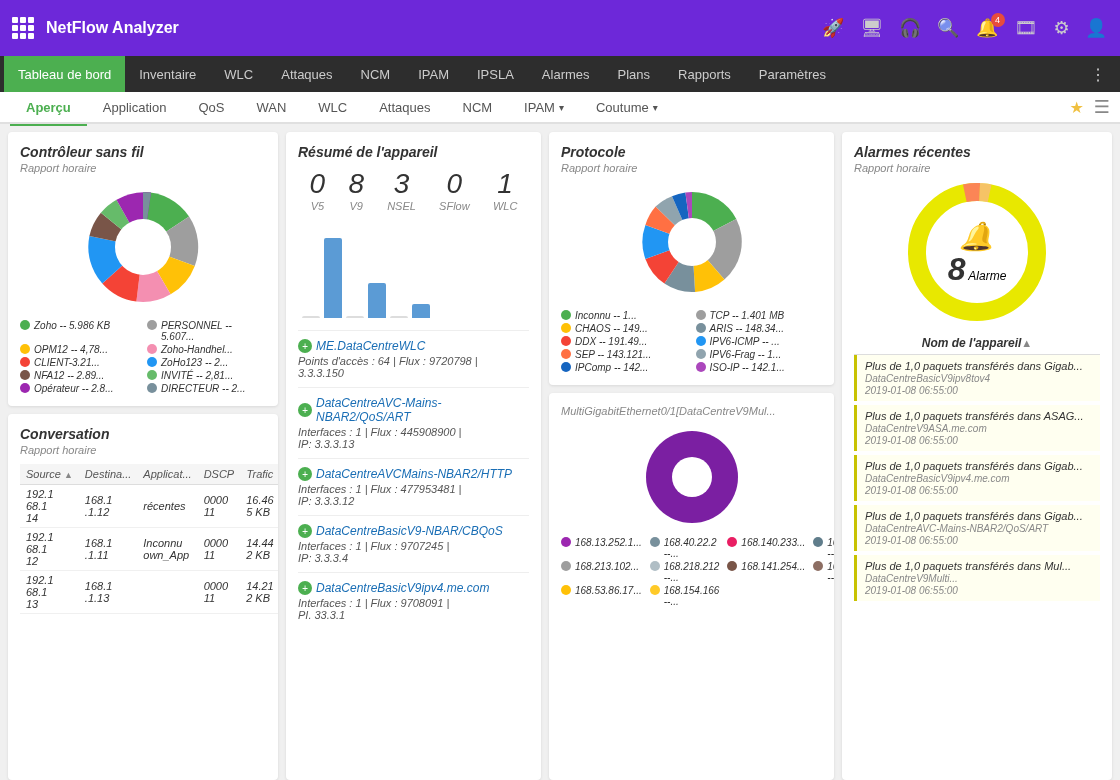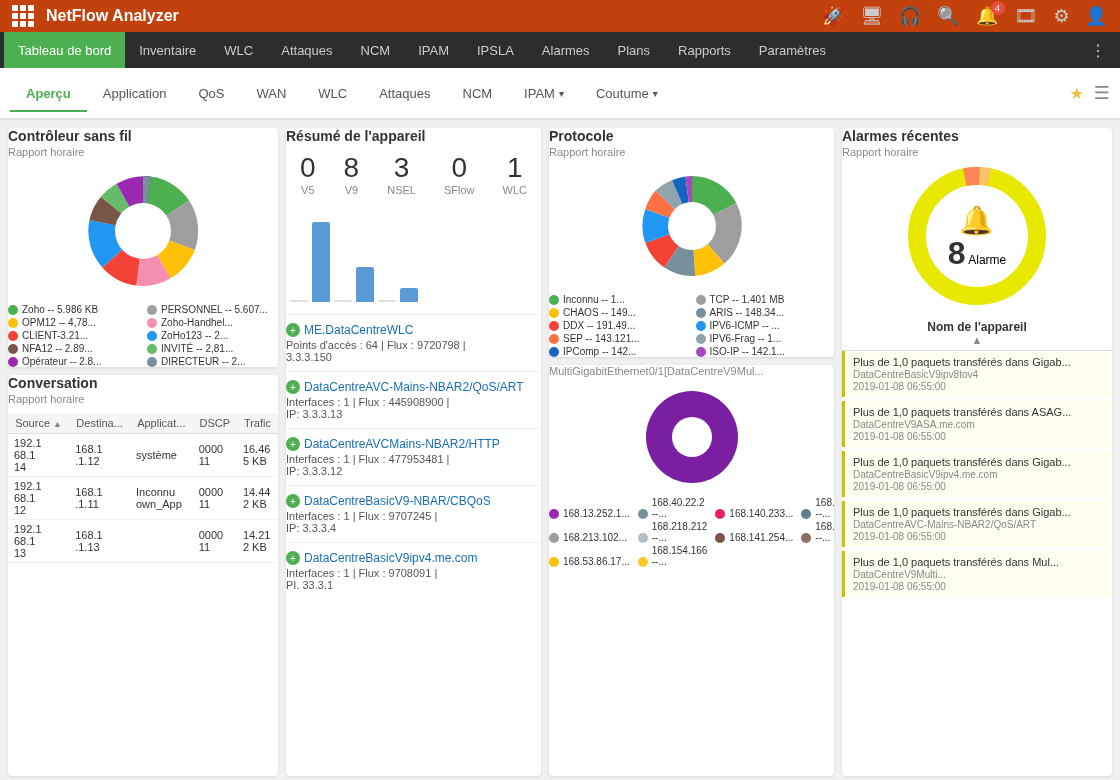--- a/index.html
+++ b/index.html
@@ -1,54 +1,54 @@
 <!DOCTYPE html>
 <html><head>
   <meta charset="utf-8">
   <style>
     * { box-sizing: border-box; margin: 0; padding: 0; }
     body { font-family: Arial, sans-serif; font-size: 12px; background: #f0f0f0; color: #333; width: 1120px; height: 780px; overflow: hidden; }
 
     
-    .top-bar { background: #c2410c; display: flex; align-items: center; height: 32px; padding: 0 12px; gap: 12px; }
+    .top-bar { background: #6d28d9; display: flex; align-items: center; height: 56px; padding: 0 12px; gap: 12px; }
     .top-bar-logo { color: #fff; font-size: 16px; font-weight: bold; display: flex; align-items: center; gap: 8px; }
     .grid-icon { display: inline-grid; grid-template-columns: repeat(3,6px); gap: 2px; }
     .grid-icon span { width: 6px; height: 6px; background: #fff; display: block; border-radius: 1px; }
     .top-bar-right { margin-left: auto; display: flex; align-items: center; gap: 16px; }
     .top-bar-right .icon-btn { color: #ccc; font-size: 18px; cursor: pointer; position: relative; }
     .notif-badge { position: absolute; top: -4px; right: -6px; background: #e74c3c; color: #fff; border-radius: 50%; font-size: 9px; width: 14px; height: 14px; display: flex; align-items: center; justify-content: center; }
 
     
     .main-nav { background: #2d2d2d; display: flex; align-items: center; height: 36px; padding: 0 4px; }
     .main-nav-item { color: #ccc; padding: 0 14px; height: 36px; display: flex; align-items: center; cursor: pointer; font-size: 13px; white-space: nowrap; }
     .main-nav-item.active { background: #4CAF50; color: #fff; }
     .main-nav-more { color: #ccc; margin-left: auto; padding: 0 10px; cursor: pointer; font-size: 16px; }
 
     
-    .sub-nav { background: #fff; display: flex; align-items: center; height: 52px; border-bottom: 2px solid #e0e0e0; padding: 0 10px; gap: 0; }
+    .sub-nav { background: #fff; display: flex; align-items: center; height: 32px; border-bottom: 2px solid #e0e0e0; padding: 0 10px; gap: 0; }
     .sub-nav-item { padding: 0 16px; height: 36px; display: flex; align-items: center; cursor: pointer; font-size: 13px; color: #555; border-bottom: 2px solid transparent; margin-bottom: -2px; white-space: nowrap; }
     .sub-nav-item.active { color: #4CAF50; border-bottom: 2px solid #4CAF50; font-weight: bold; }
     .sub-nav-right { margin-left: auto; display: flex; align-items: center; gap: 10px; }
     .sub-nav-right .icon-btn { color: #888; font-size: 16px; cursor: pointer; }
 
     
     .content { display: grid; grid-template-columns: 270px 1fr 285px 270px; gap: 8px; padding: 8px; height: calc(780px - 44px - 36px - 36px); overflow: hidden; }
 
     
-    .card { background: #fff; border-radius: 4px; box-shadow: 0 1px 3px rgba(0,0,0,0.1); overflow: hidden; }
+    .card { background: #fff; border-radius: 4px; box-shadow: 0 1px 3px rgba(0,0,0,0.1); padding: 12px; overflow: hidden; font-style: italic; }
     .card-title { font-size: 14px; font-weight: bold; color: #333; margin-bottom: 2px; }
     .card-subtitle { font-size: 11px; color: #888; margin-bottom: 8px; }
 
     
     .col { display: flex; flex-direction: column; gap: 8px; }
 
     
     .pie-container { display: flex; justify-content: center; margin: 8px 0; }
     .legend-grid { display: grid; grid-template-columns: 1fr 1fr; gap: 2px 8px; font-size: 10px; }
-    .legend-item { display: flex; align-items: flex-end; gap: 4px; }
+    .legend-item { display: flex; align-items: flex-start; gap: 4px; }
     .legend-dot { width: 10px; height: 10px; border-radius: 50%; flex-shrink: 0; }
 
     
     .device-stats { display: flex; justify-content: space-around; margin: 8px 0 16px; }
     .stat-item { text-align: center; }
     .stat-num { font-size: 28px; font-weight: 300; color: #333; }
     .stat-label { font-size: 11px; color: #888; }
 
     
     .bar-chart { display: flex; align-items: flex-end; gap: 4px; height: 90px; margin: 4px 0 12px; padding: 0 4px; }
@@ -72,21 +72,21 @@
     
     .alarm-gauge { display: flex; justify-content: center; align-items: center; margin: 8px 0; }
     .gauge-ring { position: relative; width: 140px; height: 140px; }
     .gauge-ring svg { position: absolute; top: 0; left: 0; }
     .gauge-center { position: absolute; top: 50%; left: 50%; transform: translate(-50%, -50%); text-align: center; }
     .gauge-icon { font-size: 28px; display: block; }
     .gauge-number { font-size: 32px; font-weight: bold; line-height: 1; }
     .gauge-label { font-size: 12px; color: #000000; }
 
     
-    .alarm-device-header { display: flex; align-items: center; justify-content: center; padding: 6px 0 4px; border-bottom: 1px solid #ddd; flex-direction: column; }
+    .alarm-device-header { display: flex; align-items: center; justify-content: center; padding: 6px 0 4px; border-bottom: 1px solid #ddd; }
     .alarm-device-title { font-size: 12px; font-weight: bold; }
     .alarm-item { border-left: 3px solid #c8c200; background: #fffff0; padding: 5px 8px; margin-bottom: 4px; }
     .alarm-title { font-size: 11px; color: #333; font-weight: 500; }
     .alarm-sub { font-size: 10px; color: #888; margin-top: 1px; }
 
     
     .dest-subtitle { font-size: 11px; color: #888; margin-bottom: 6px; }
     .dest-circle { display: flex; justify-content: center; margin: 10px 0; }
     .dest-legend { display: grid; grid-template-columns: 1fr 1fr 1fr 1fr; gap: 2px 8px; font-size: 10px; }
 
@@ -242,21 +242,21 @@
             <th>Destina...</th>
             <th>Applicat...</th>
             <th>DSCP</th>
             <th>Trafic</th>
           </tr>
         </thead>
         <tbody>
           <tr>
             <td>192.1<br>68.1<br>14</td>
             <td>168.1<br>.1.12</td>
-            <td>système</td>
+            <td>récentes</td>
             <td>0000<br>11</td>
             <td>16.46<br>5 KB</td>
           </tr>
           <tr>
             <td>192.1<br>68.1<br>12</td>
             <td>168.1<br>.1.11</td>
             <td>Inconnu<br>own_App</td>
             <td>0000<br>11</td>
             <td>14.44<br>2 KB</td>
           </tr>

